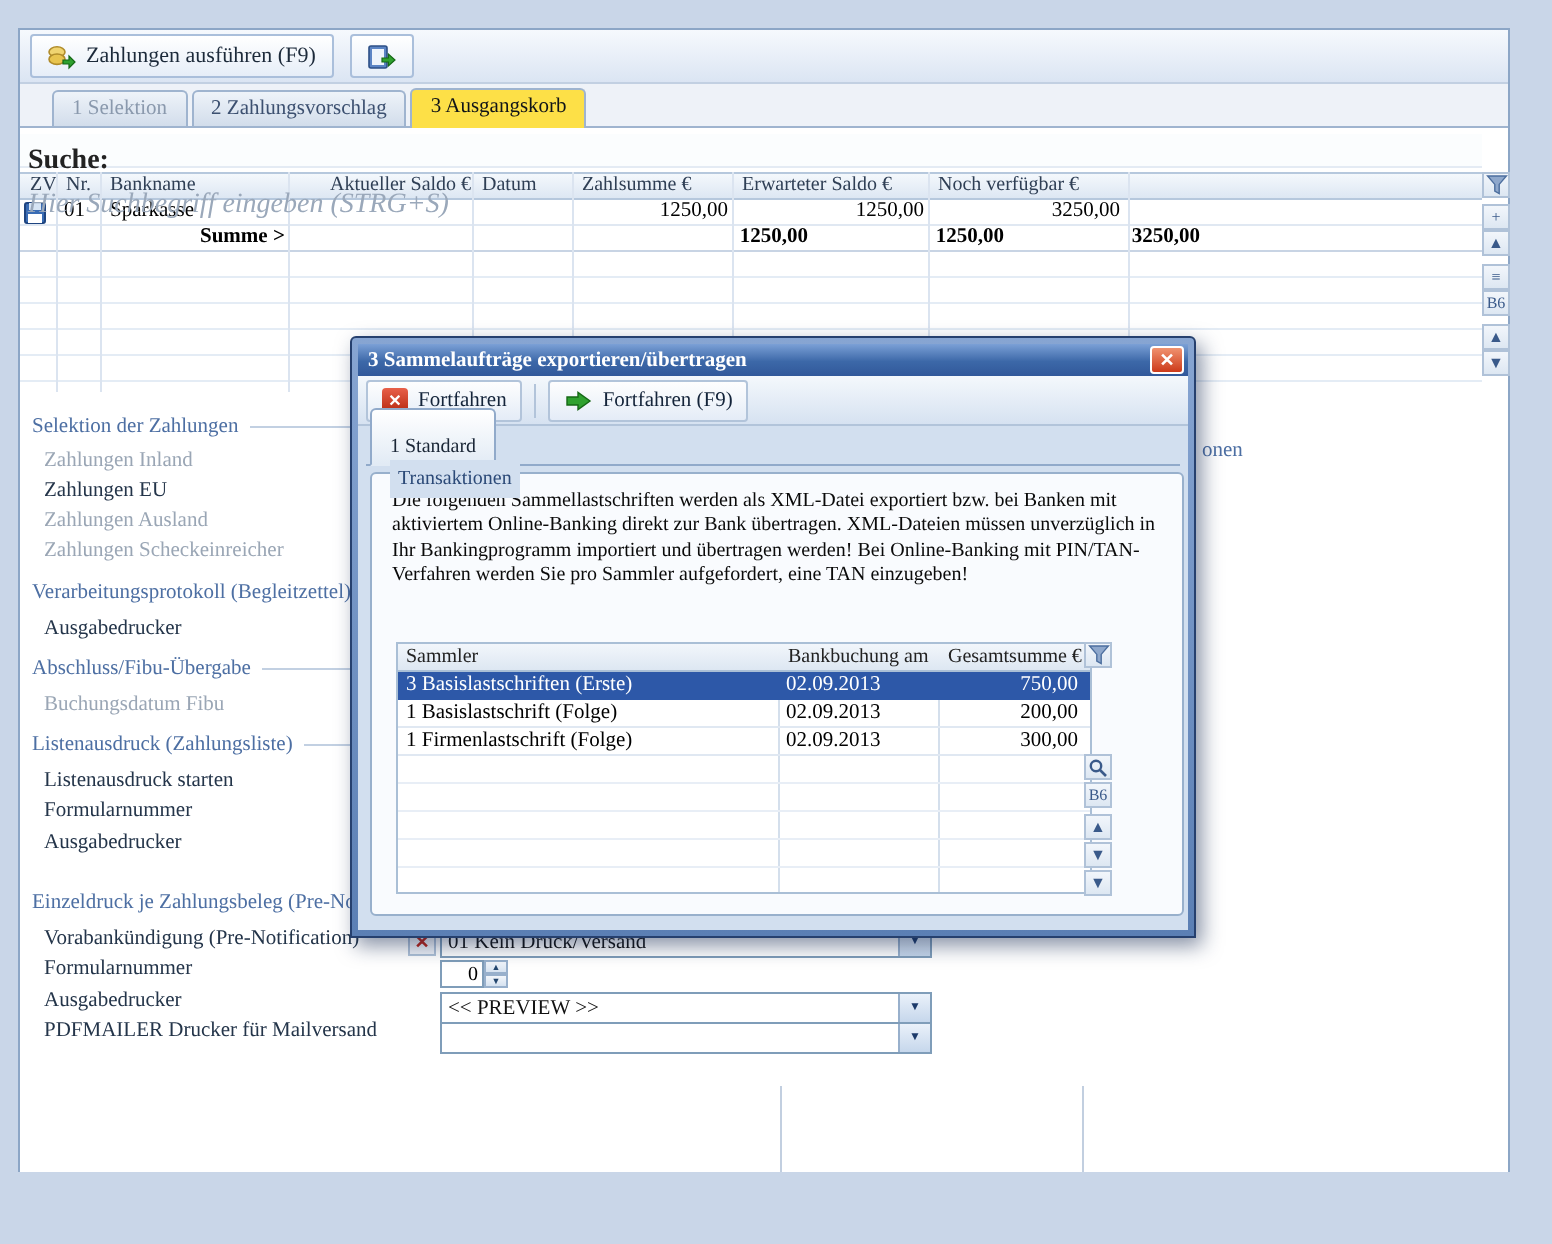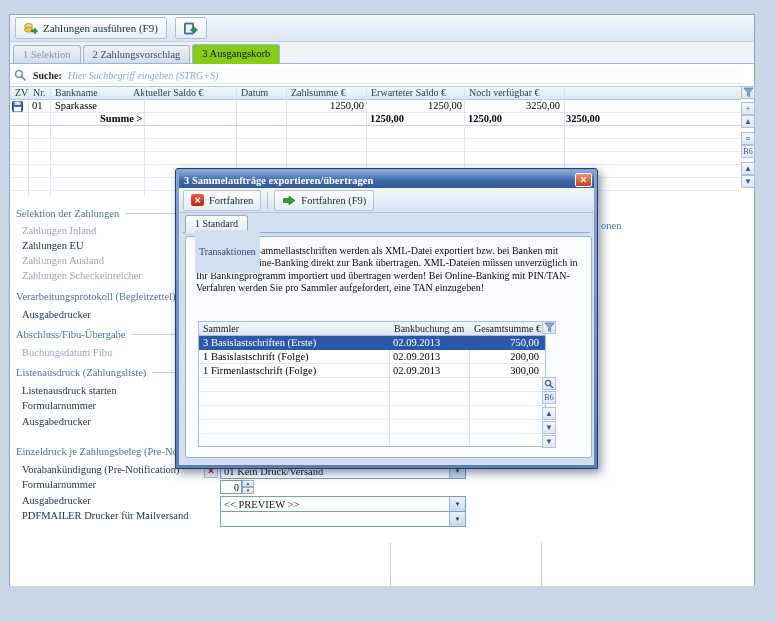--- a/index.html
+++ b/index.html
@@ -5,27 +5,27 @@
   html,body{margin:0;padding:0;background:#c9d6e8;}
   .app{position:relative;width:776px;height:586px;background:#c9d6e8;font-family:Liberation Serif, serif;overflow:hidden;}
   .abs{position:absolute;}
   .content{position:absolute;left:9px;top:14px;width:746px;height:588px;background:#fff;border:1px solid #8ca6c6;box-sizing:border-box;}
 
   
   .main-toolbar{position:absolute;left:10px;top:15px;width:744px;height:27px;background:linear-gradient(#f6f9fd,#dbe5f3);border-bottom:1px solid #c2d0e2;display:flex;align-items:center;gap:8px;padding-left:5px;box-sizing:border-box;z-index:2;}
   .tool-btn{display:inline-flex;align-items:center;gap:5px;height:20px;padding:0 8px;border:1px solid #aabfdb;border-radius:2px;background:linear-gradient(#ffffff,#e6eef8);font-size:11px;color:#1c2a3a;cursor:default;}
 
   
-  .tabstrip{position:absolute;left:10px;top:42px;width:744px;height:22px;display:flex;align-items:flex-end;gap:2px;padding-left:3px;border-bottom:1px solid #9fb4cf;box-sizing:border-box;background:#eef2f8;z-index:2;}
+  .tabstrip{position:absolute;left:10px;top:42px;width:744px;height:22px;display:flex;align-items:flex-end;gap:2px;padding-left:16px;border-bottom:1px solid #9fb4cf;box-sizing:border-box;background:#eef2f8;z-index:2;}
   .tab{padding:3px 9px;font-size:10.5px;color:#8a99ad;background:linear-gradient(#eef3f9,#d2ddeb);border:1px solid #9fb4cf;border-bottom:none;border-radius:3px 3px 0 0;cursor:default;}
   .tab.mid{color:#3c5070;}
-  .tab.active{background:#84cc16;color:#101418;margin-bottom:-1px;padding-bottom:5px;}
-
-  
-  .search-row{position:absolute;left:10px;top:67px;width:731px;height:17px;display:flex;align-items:center;gap:6px;padding-left:4px;box-sizing:border-box;background:#fbfdfe;border-bottom:1px solid #e4ebf4;font-size:10px;z-index:1;}
+  .tab.active{background:#fde047;color:#101418;margin-bottom:-1px;padding-bottom:5px;}
+
+  
+  .search-row{position:absolute;left:10px;top:67px;width:731px;height:17px;display:flex;align-items:flex-start;gap:6px;padding-left:4px;box-sizing:border-box;background:#fbfdfe;border-bottom:1px solid #e4ebf4;font-size:14px;z-index:1;flex-direction:column;}
   .s-label{font-weight:bold;color:#222;}
   .s-ph{font-style:italic;color:#9aa8ba;}
 
   
   .bt-header{position:absolute;left:10px;top:86px;width:731px;height:14px;background:linear-gradient(#f4f8fc,#dde7f3);border-top:1px solid #b6c8dd;border-bottom:1px solid #b6c8dd;box-sizing:border-box;}
   .hc{position:absolute;top:0;height:12px;line-height:12px;font-size:10px;color:#2f3f55;padding-left:3px;white-space:nowrap;overflow:hidden;}
   .bt-row{position:absolute;left:10px;width:731px;height:13px;border-bottom:1px solid #e0e8f2;box-sizing:border-box;background:#fff;}
   .bc{position:absolute;top:0;height:12px;line-height:12px;font-size:10.5px;white-space:nowrap;color:#000;overflow:hidden;}
   .num{text-align:right;}
   .bold{font-weight:bold;padding-left:40px;}
@@ -55,23 +55,23 @@
   
   .dialog{position:absolute;left:175px;top:168px;width:423px;height:301px;background:linear-gradient(#87a5d2,#5b7fb4);border:1px solid #26406e;border-radius:3px 3px 0 0;padding:3px;box-sizing:border-box;z-index:10;box-shadow:3px 4px 10px rgba(20,40,80,.5);}
   .dlg-title{height:16px;display:flex;align-items:center;padding:0 2px 0 5px;background:linear-gradient(180deg,#7ba0d6 0%,#3c68a8 55%,#31589a 100%);color:#fff;font-weight:bold;font-size:10.5px;white-space:nowrap;}
   .dlg-close{margin-left:auto;width:17px;height:14px;border:1px solid #fff;border-radius:2px;background:linear-gradient(#f0926f,#cc3a1a);color:#fff;font-size:9px;display:flex;align-items:center;justify-content:center;box-sizing:border-box;}
   .dlg-body{position:relative;height:calc(100% - 16px);background:#d2dfef;}
   .dlg-toolbar{position:absolute;left:0;right:0;top:0;height:25px;background:linear-gradient(#f4f8fc,#d6e2f1);border-bottom:1px solid #b2c4da;display:flex;align-items:center;padding-left:4px;gap:3px;box-sizing:border-box;}
   .dlg-tool-btn{display:inline-flex;align-items:center;gap:5px;height:19px;padding:0 7px;border:1px solid #b2c4da;border-radius:2px;background:linear-gradient(#fefefe,#e4ecf7);font-size:10.5px;color:#14243a;cursor:default;}
   .ic-cancel{width:13px;height:12px;background:linear-gradient(#e8604a,#b82a12);border-radius:2px;color:#fff;font-size:8px;font-weight:bold;display:flex;align-items:center;justify-content:center;}
   .dlg-sep{width:1px;height:17px;background:#b2c4da;margin:0 3px;}
   .dlg-tabstrip{position:absolute;left:4px;right:4px;top:27px;height:17px;border-bottom:1px solid #91aaca;}
-  .dlg-tab{position:absolute;left:2px;bottom:-1px;padding:2px 9px 3px;background:linear-gradient(#ffffff,#e2ebf5);border:1px solid #91aaca;border-bottom:1px solid #e2ebf5;border-radius:3px 3px 0 0;font-size:10px;color:#1a2636;}
+  .dlg-tab{position:absolute;left:2px;bottom:-1px;padding:13px 9px 3px;background:linear-gradient(#ffffff,#e2ebf5);border:1px solid #91aaca;border-bottom:1px solid #e2ebf5;border-radius:3px 3px 0 0;font-size:10px;color:#1a2636;}
   .dlg-group{position:absolute;left:6px;top:48px;width:405px;height:220px;border:1px solid #98b0cc;border-radius:3px;background:#f9fbfe;}
-  .dlg-group-label{position:absolute;left:16px;top:42px;background:#d2dfef;padding:16px 4px;font-size:10px;color:#2c4a78;z-index:3;}
+  .dlg-group-label{position:absolute;left:16px;top:42px;background:#d2dfef;padding:4px 4px;font-size:10px;color:#2c4a78;z-index:3;}
   .dlg-info{position:absolute;left:10px;top:8px;width:384px;font-size:10px;line-height:12.3px;color:#0a0a0a;}
   .dlg-table{position:absolute;left:12px;top:84px;width:348px;height:126px;border:1px solid #aabfd6;box-sizing:border-box;background:#fff;}
   .dt-header{position:absolute;left:0;right:0;top:0;height:14px;background:linear-gradient(#f2f6fb,#dde7f2);border-bottom:1px solid #aabfd6;box-sizing:border-box;}
   .dt-hc{position:absolute;top:0;height:13px;line-height:13px;font-size:10px;color:#222;padding-left:4px;white-space:nowrap;}
   .dt-vline{position:absolute;top:0;bottom:0;width:1px;background:#d4dfec;}
   .dt-row{position:absolute;left:0;right:0;height:14px;border-bottom:1px solid #e0e8f2;box-sizing:border-box;}
   .dt-row.selected{background:#2d58a8;color:#fff;border-bottom-color:#2d58a8;z-index:1;}
   .dt-cell{position:absolute;top:0;height:13px;line-height:13px;font-size:10.5px;white-space:nowrap;overflow:hidden;}
   .dt-empty{position:absolute;left:0;right:0;top:56px;bottom:0;background:repeating-linear-gradient(180deg,transparent 0 13px,#e8eef6 13px 14px);}
   .dstrip{left:356px;}
@@ -112,21 +112,21 @@
         <line x1="7.6" y1="7.6" x2="11.5" y2="11.5" stroke="#6b87ab" stroke-width="1.6"></line>
       </svg>
     <span class="s-label">Suche:</span>
     <span class="s-ph">Hier Suchbegriff eingeben (STRG+S)</span>
   </div>
 
   <div class="bt-header">
     <span class="hc" style="left:2px;width:16px;">ZV</span>
     <span class="hc" style="left:20px;width:20px;">Nr.</span>
     <span class="hc" style="left:42px;width:90px;">Bankname</span>
-    <span class="hc" style="left:120px;width:88px;">Aktueller Saldo €</span>
+    <span class="hc" style="left:152px;width:88px;">Aktueller Saldo €</span>
     <span class="hc" style="left:228px;width:46px;">Datum</span>
     <span class="hc" style="left:278px;width:76px;">Zahlsumme €</span>
     <span class="hc" style="left:358px;width:94px;">Erwarteter Saldo €</span>
     <span class="hc" style="left:456px;width:96px;">Noch verfügbar €</span>
   </div>
 
   <div class="bt-row" style="top:100px;">
     <svg class="abs" style="left:2px;top:1px;" width="11" height="11" viewBox="0 0 11 11">
         <rect x="0.5" y="0.5" width="10" height="10" rx="1" fill="#3a6cb4" stroke="#1e4480"></rect>
         <rect x="2.5" y="0.5" width="6" height="3.5" fill="#d6e4f4"></rect>

